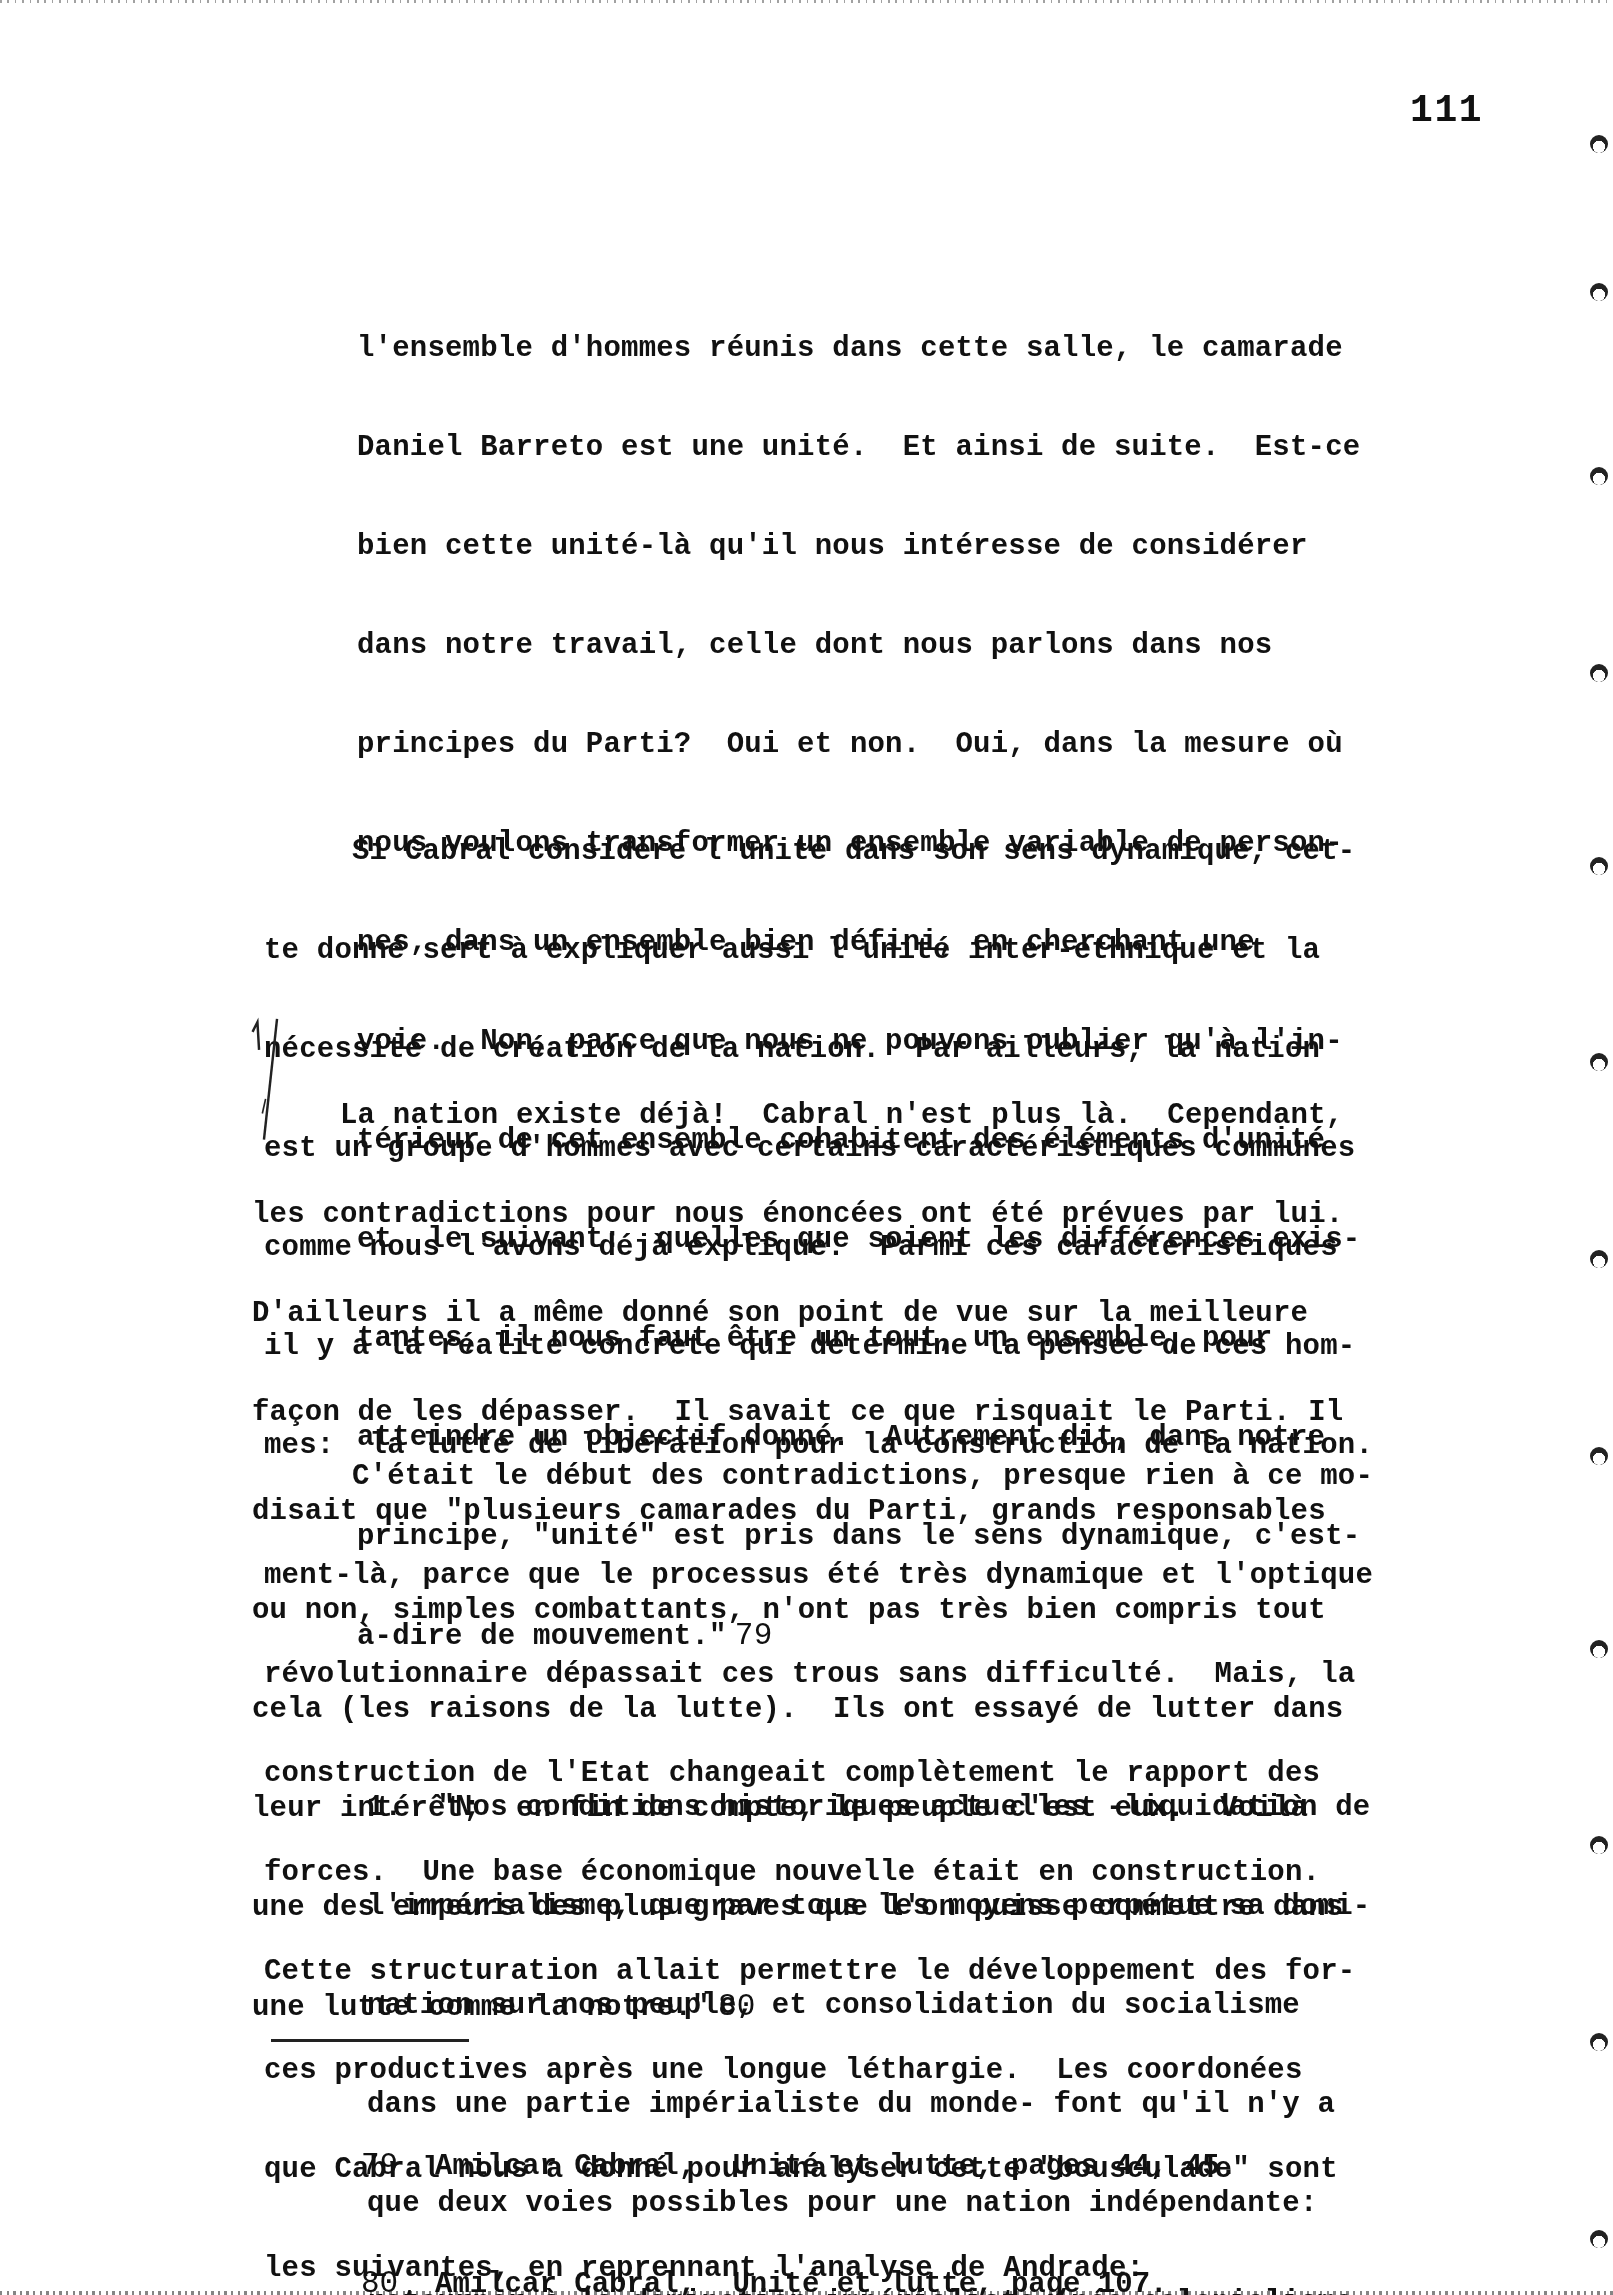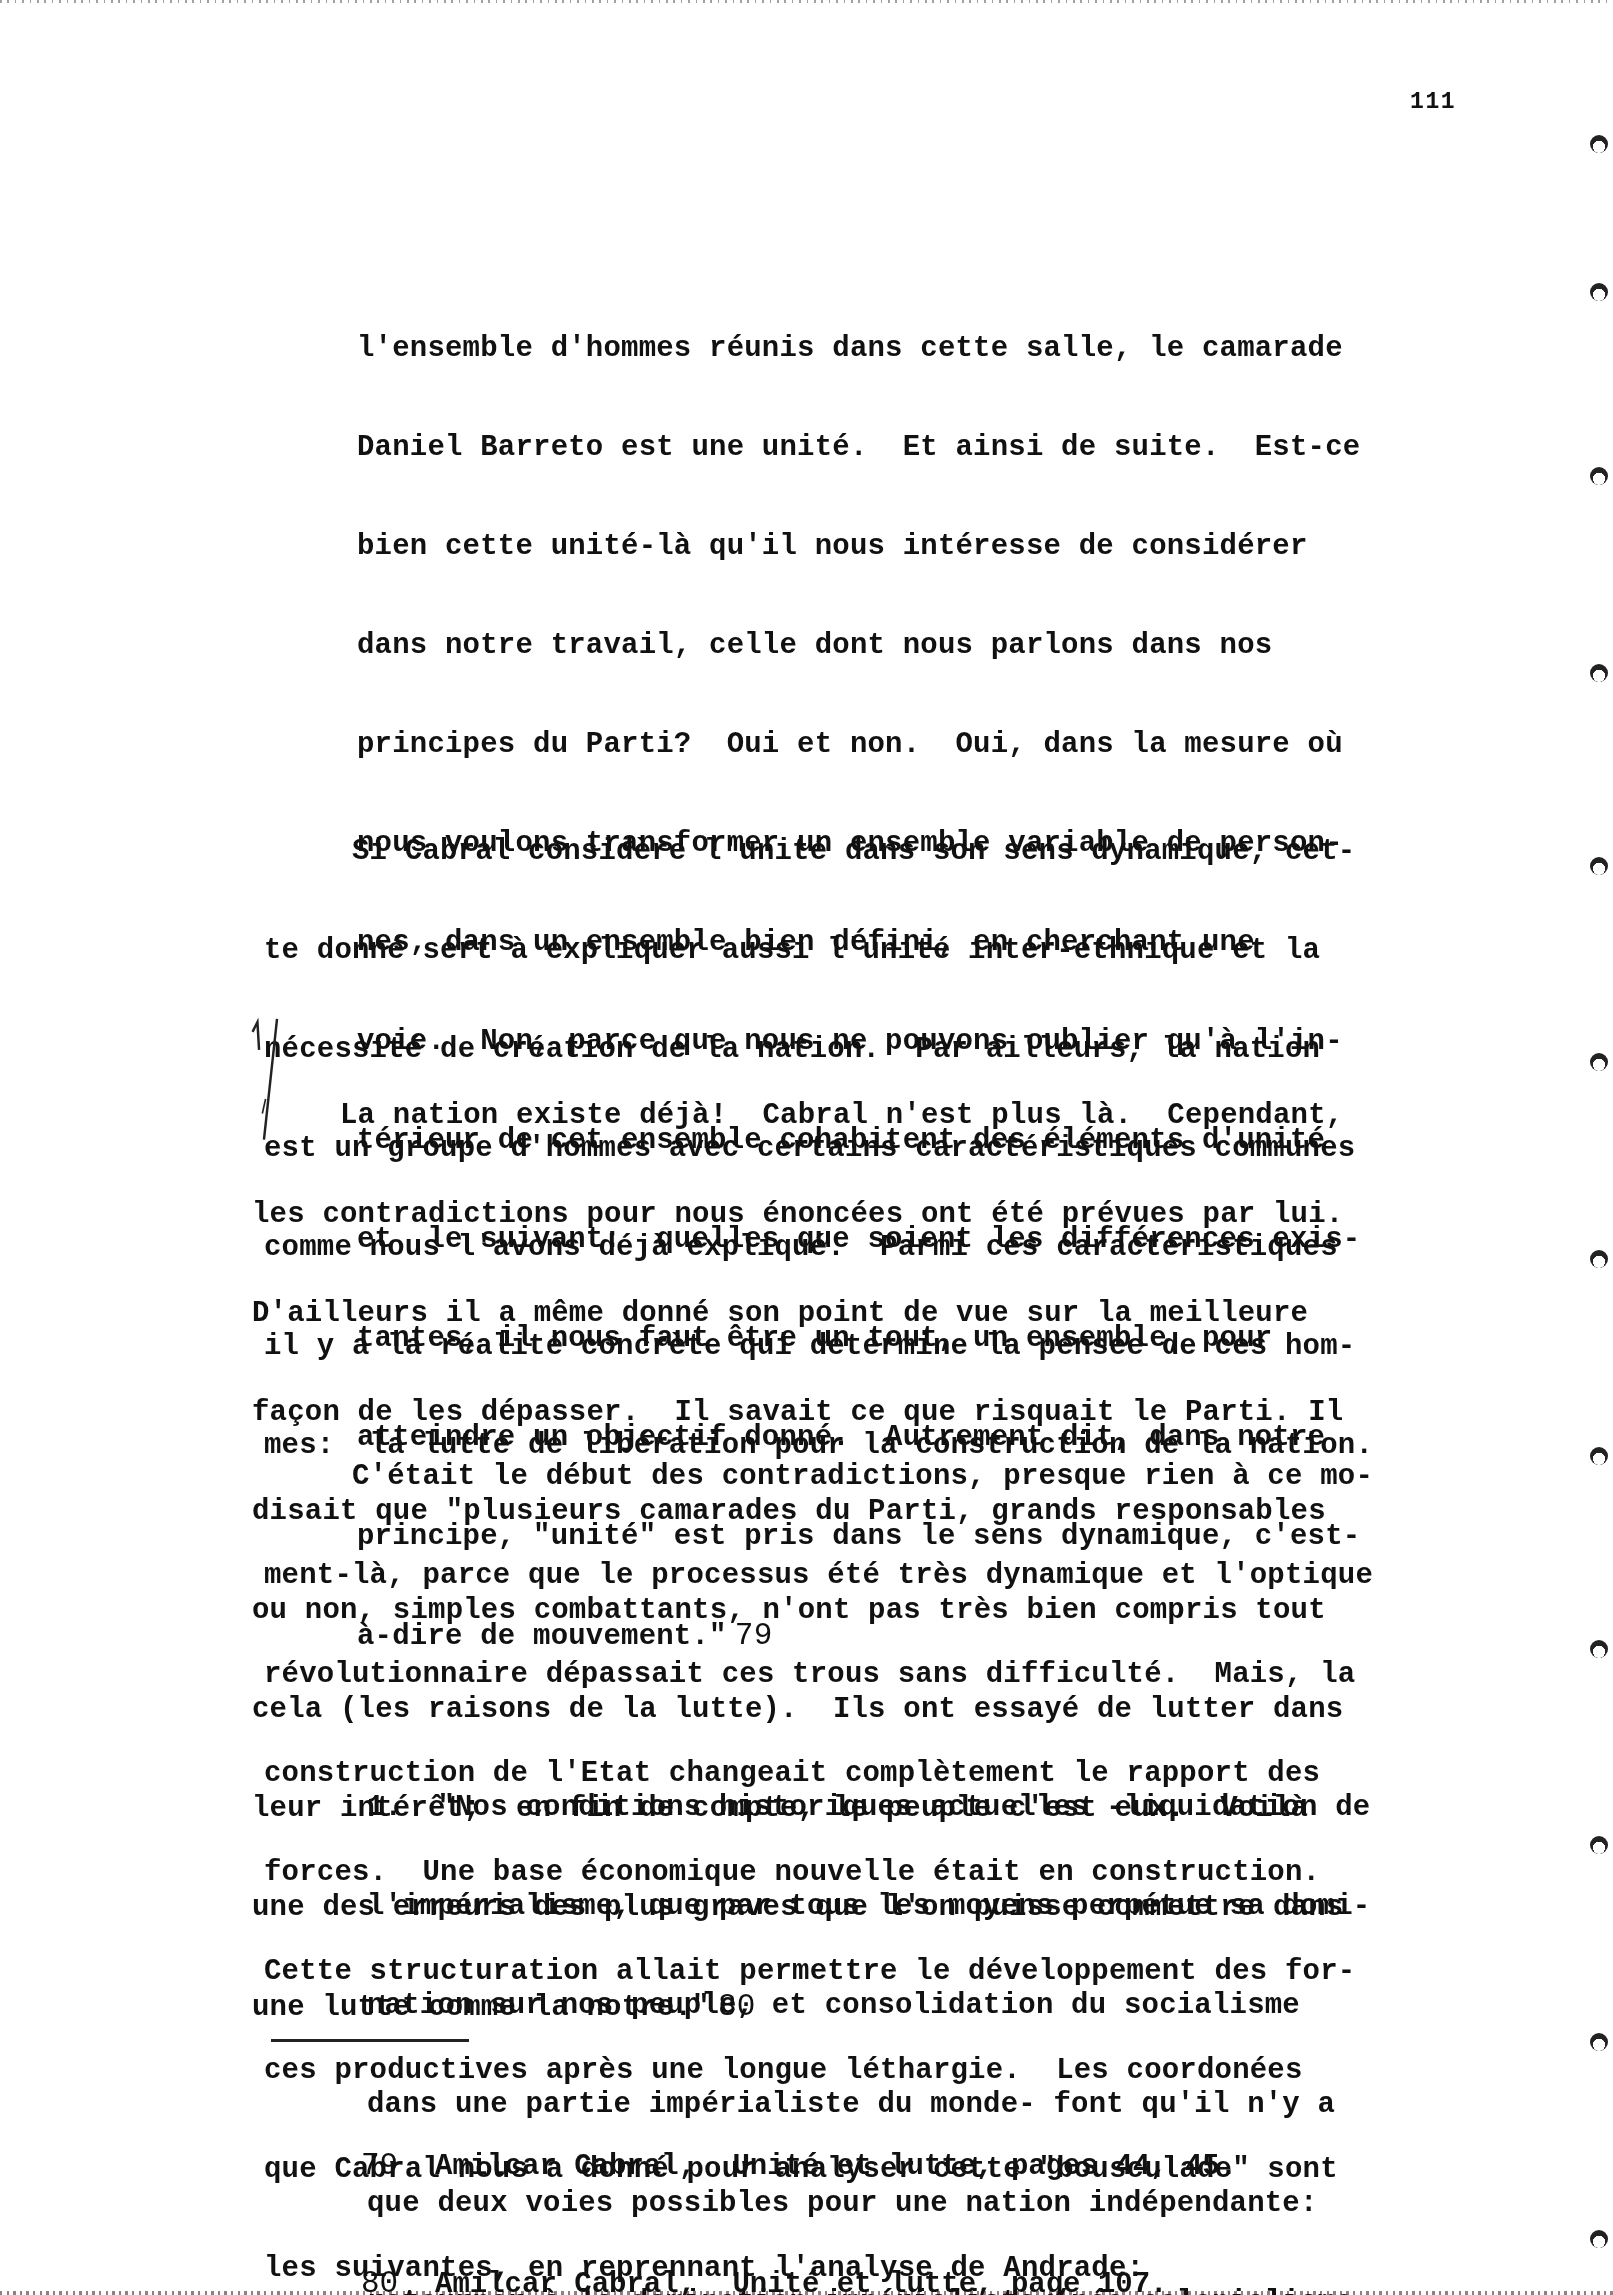--- a/index.html
+++ b/index.html
@@ -6,21 +6,21 @@
   body {
     width: 1613px; height: 2295px; position: relative; overflow: hidden;
     font-family: "Liberation Mono", "DejaVu Sans Mono", monospace;
     color: #111111;
   }
   .page { position: absolute; left: 0; top: 0; width: 1613px; height: 2295px; }
   .top-edge { position: absolute; left: 0; top: 0; width: 1613px; height: 3.3px;
     background: repeating-linear-gradient(90deg,#555 0 1.6px,transparent 1.6px 7.4px); opacity: .55; }
   .bottom-edge { position: absolute; left: 0; bottom: 0; width: 1613px; height: 4.1px;
     background: repeating-linear-gradient(90deg,#333 0 2.5px,transparent 2.5px 6.6px); opacity: .6; }
-  .page-number { position: absolute; left: 1410px; top: 89px; font-size: 23px; font-weight: bold; letter-spacing: 1.6px; }
+  .page-number { position: absolute; left: 1410px; top: 89px; font-size: 38px; font-weight: bold; letter-spacing: 1.6px; }
   .punch-hole { position: absolute; left: 1590px; width: 18px; height: 18px; border-radius: 50%;
     background: radial-gradient(circle at 50% 65%, #fff 0 40%, #222 42% 100%); }
   .block { position: absolute; font-size: 29px; line-height: 33px; white-space: pre; font-weight: bold; letter-spacing: 0.2px; }
   .line { display: block; height: 33px; }
   .fn-ref { font-weight: normal; font-size: 31px; margin-left: 8.2px; }
   .u { text-decoration-thickness: 2.5px; text-underline-offset: 4.9px; margin-left: 19px; }
   .margin-mark { position: absolute; left: 246px; top: 1017px; width: 49px; height: 131px; }
   .rule { position: absolute; left: 271px; top: 2039px; width: 198px; height: 2.5px; background: #222; }
   .footnotes { position: absolute; left: 361px; top: 2068px; font-size: 29px; line-height: 39px; font-weight: bold; white-space: pre; }
   .fn-num { display: inline-block; width: 74px; font-weight: normal; font-size: 31px; }

